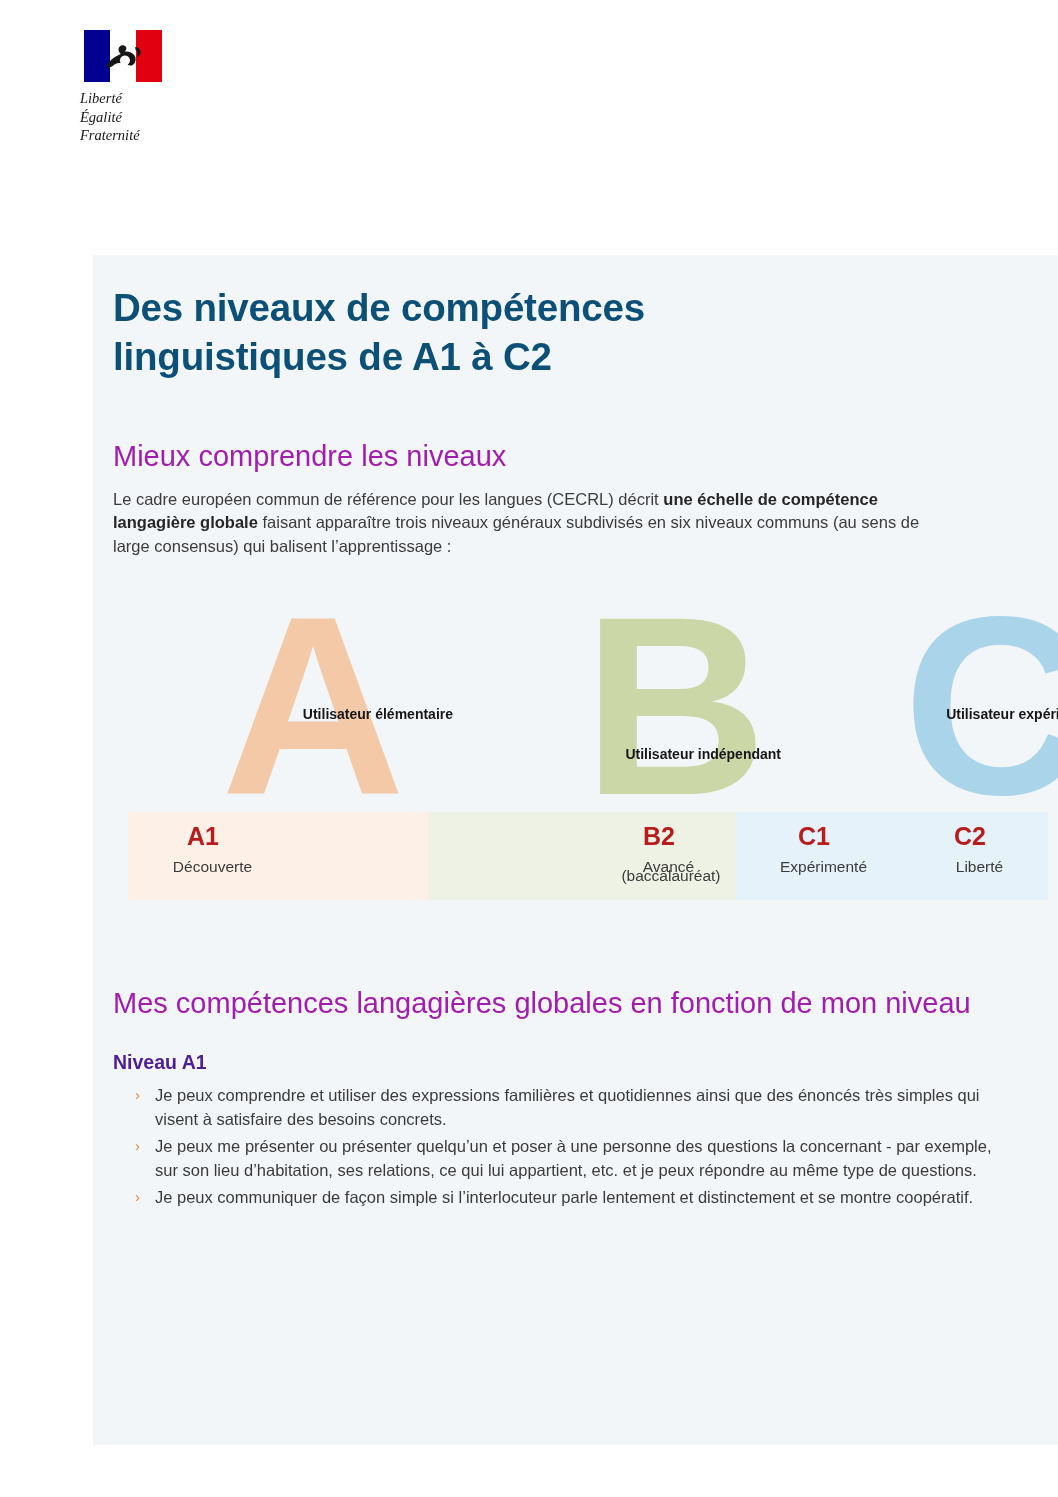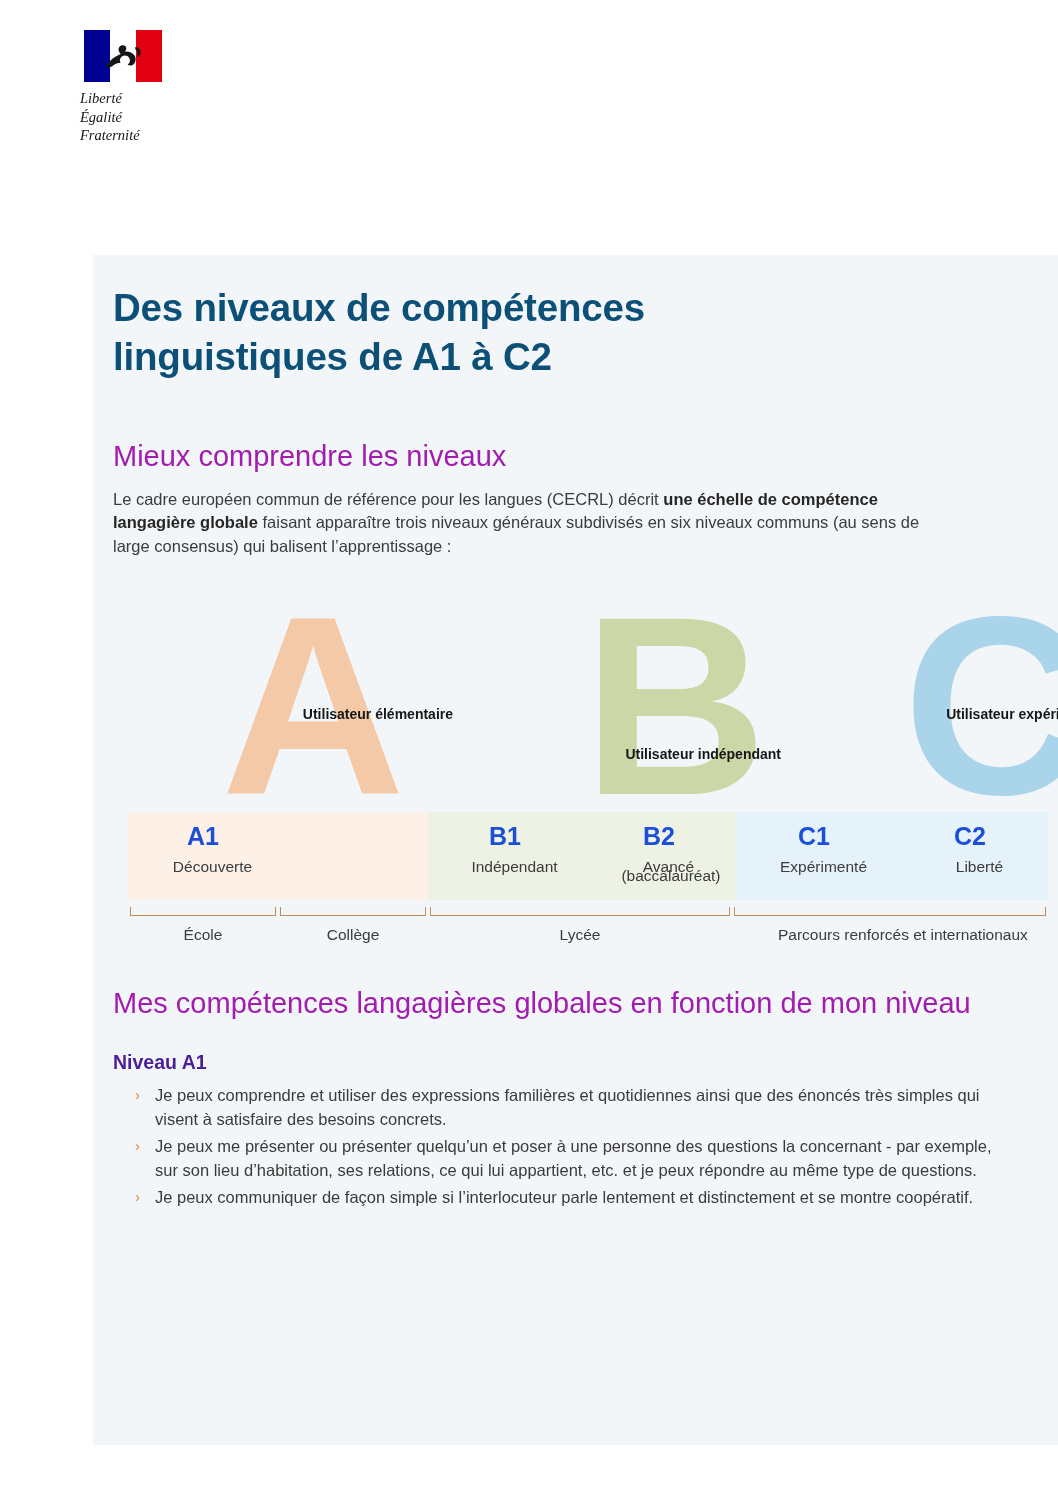--- a/index.html
+++ b/index.html
@@ -169,21 +169,21 @@
     height: 110px;
   }
   .cell {
     position: absolute;
     top: 0;
     text-align: center;
   }
   .cell .code {
     font-size: 25px;
     font-weight: bold;
-    color: #1d4ed8;
+    color: #b91c1c;
     margin-top: 12px;
     line-height: 1;
   }
   .cell .name {
     font-size: 15.5px;
     color: #3b3b3b;
     margin-top: 9px;
     line-height: 1.2;
     padding-left: 19px;
   }
@@ -315,51 +315,36 @@
         <div class="band ba"></div>
         <div class="band bb"></div>
         <div class="band bc"></div>
       </div>
 
       <div class="cells">
         <div class="cell c-a1">
           <div class="code">A1</div>
           <div class="name">Découverte</div>
         </div>
-        <div class="cell c-b1">
-          <div class="code">B1</div>
-          <div class="name">Indépendant</div>
-        </div>
         <div class="cell c-b2">
           <div class="code">B2</div>
           <div class="name">Avancé</div>
         </div>
         <div class="cell c-c1">
           <div class="code">C1</div>
           <div class="name">Expérimenté</div>
         </div>
         <div class="cell c-c2">
           <div class="code">C2</div>
           <div class="name">Liberté</div>
         </div>
       </div>
 
       <div class="bac-note">(baccalauréat)</div>
 
-      <div class="brackets">
-        <div class="bracket school"></div>
-        <div class="bracket college"></div>
-        <div class="bracket lycee"></div>
-        <div class="bracket parcours"></div>
-
-        <div class="bracket-label school">École</div>
-        <div class="bracket-label college">Collège</div>
-        <div class="bracket-label lycee">Lycée</div>
-        <div class="bracket-label parcours">Parcours renforcés et internationaux</div>
-      </div>
     </div>
 
     <h2 class="section-title wide">Mes compétences langagières globales en fonction de mon niveau</h2>
 
     <h3 class="level-title">Niveau A1</h3>
 
     <ul class="bullets">
       <li>
         <span class="chev">›</span>
         <span>Je peux comprendre et utiliser des expressions familières et quotidiennes ainsi que des énoncés très simples qui visent à satisfaire des besoins concrets.</span>

